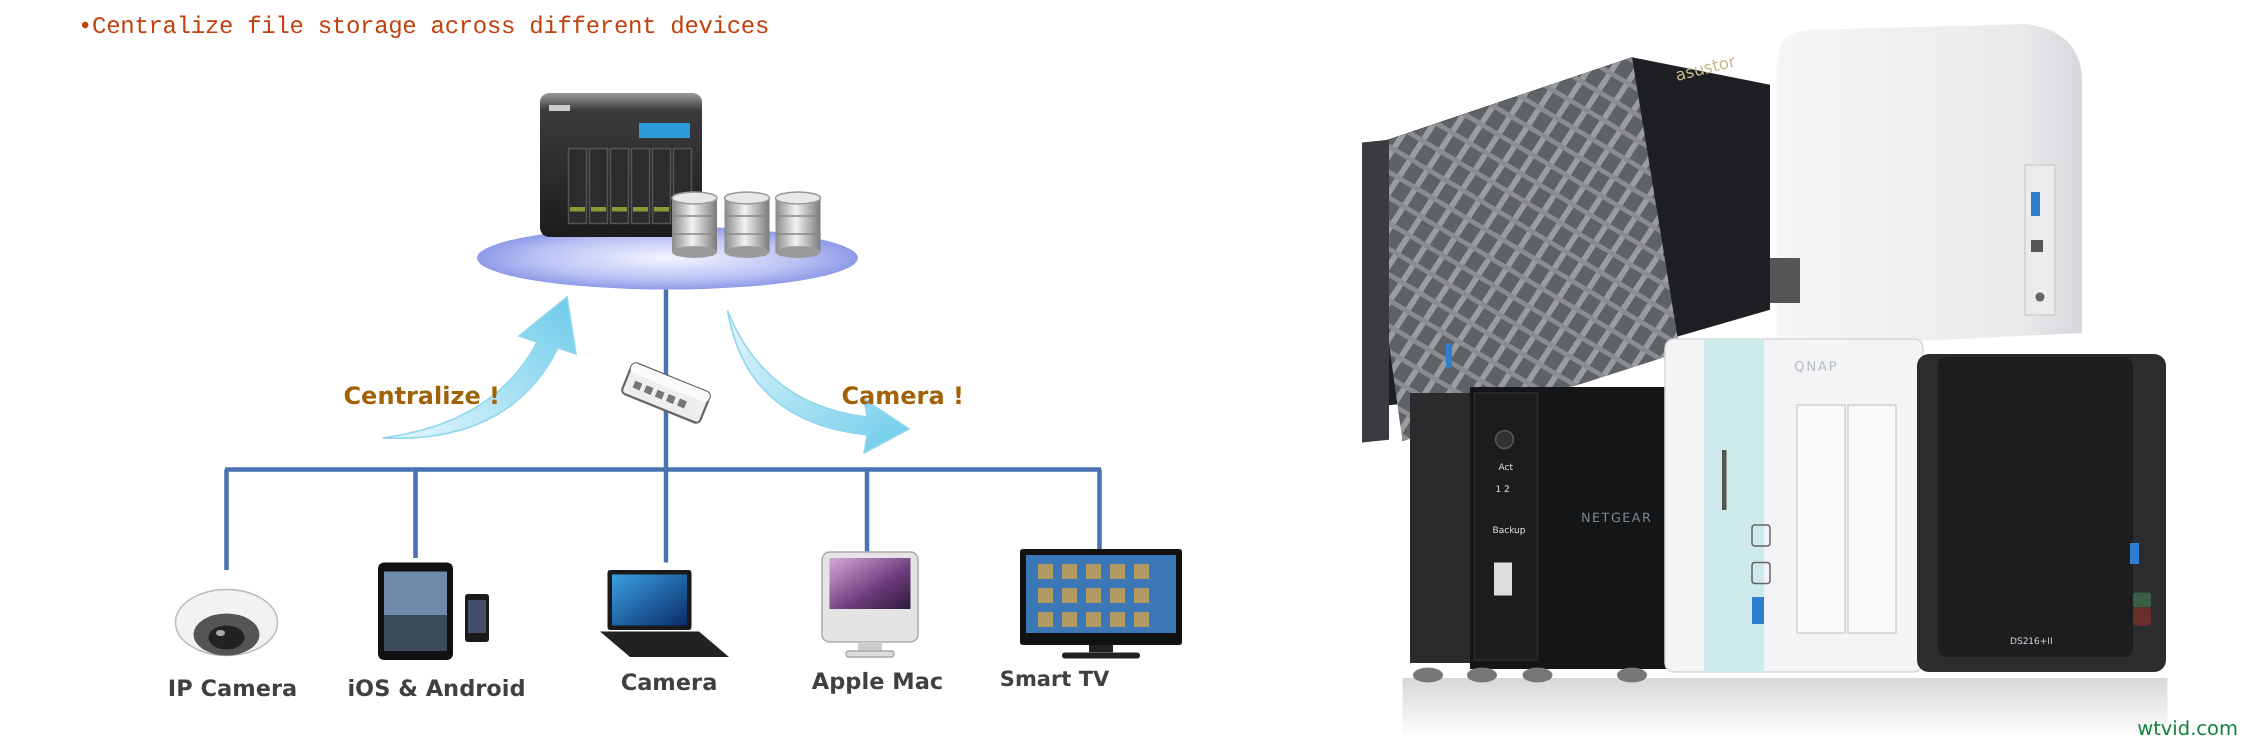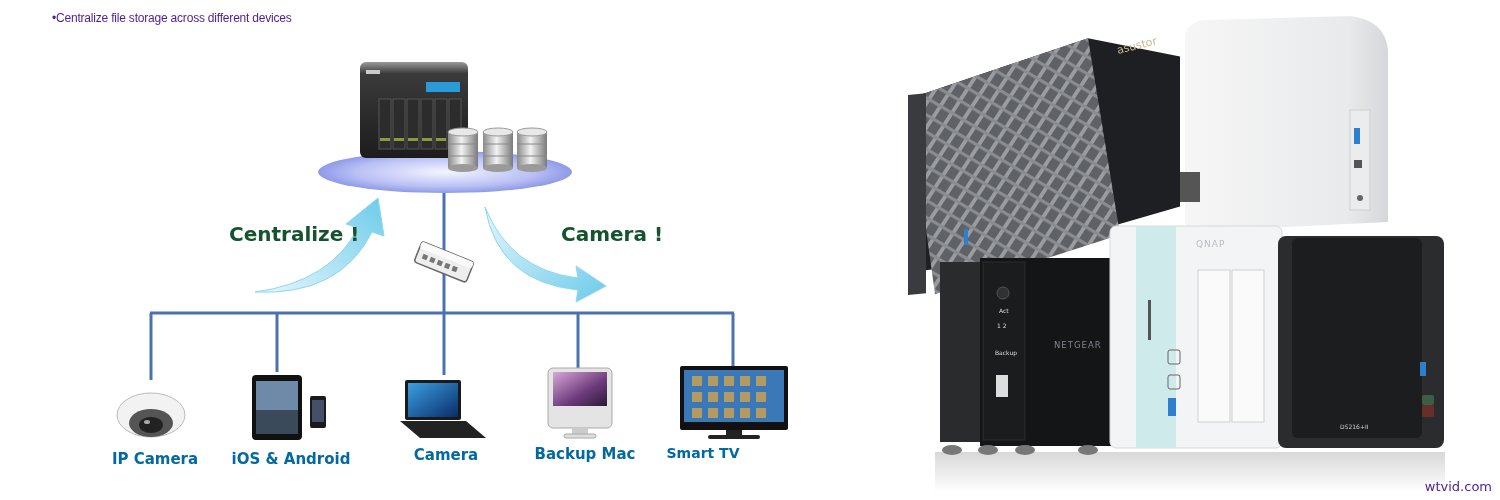--- a/index.html
+++ b/index.html
@@ -1,23 +1,23 @@
 <!DOCTYPE html>
 <html><head>
 <meta charset="utf-8">
 <style>
   html, body { margin:0; padding:0; }
   body { width:1500px; height:500px; background:#ffffff; position:relative; overflow:hidden; font-family:"DejaVu Sans", sans-serif; }
   .abs { position:absolute; }
   .bullets { left:52px; top:6px; }
   .bullet-title { font-family:"Liberation Sans", sans-serif; font-size:21px; color:#2a4fa8; line-height:26px; white-space:nowrap; }
-  .bullet-line { font-family:Liberation Sans, sans-serif; font-size:12px; color:#4c1d95; line-height:25px; white-space:nowrap; letter-spacing:-0.2px; }
-  .arrow-label { font-family:"DejaVu Sans", sans-serif; font-weight:bold; font-size:20px; color:#14532d; white-space:nowrap; }
-  .device-label { font-family:"DejaVu Sans", sans-serif; font-weight:bold; font-size:15px; color:#0369a1; white-space:nowrap; text-align:right; transform:translateX(-50%); }
-  .watermark { right:8px; bottom:6px; font-family:"DejaVu Sans", sans-serif; font-size:13px; color:#4c1d95; }
+  .bullet-line { font-family:Liberation Mono, monospace; font-size:16px; color:#c2410c; line-height:25px; white-space:nowrap; letter-spacing:-0.2px; }
+  .arrow-label { font-family:"DejaVu Sans", sans-serif; font-weight:bold; font-size:16px; color:#a16207; white-space:nowrap;margin-top:32px; }
+  .device-label { font-family:"DejaVu Sans", sans-serif; font-weight:bold; font-size:15px; color:#404040; white-space:nowrap; text-align:right; transform:translateX(-50%); }
+  .watermark { right:8px; bottom:6px; font-family:"DejaVu Sans", sans-serif; font-size:13px; color:#15803d; }
 </style>
 </head>
 <body>
 
 <div class="abs bullets">
   <div class="bullet-line">•Centralize file storage across different devices</div>
 </div>
 
 <svg class="abs" style="left:0;top:0" width="880" height="500">
   <defs>
@@ -181,21 +181,21 @@
     <rect x="708" y="435" width="52" height="4" rx="2" fill="#222"></rect>
   </g>
 </svg>
 
 <div class="abs arrow-label" style="left:229px;top:222px">Centralize !</div>
 <div class="abs arrow-label" style="left:561px;top:222px">Camera !</div>
 
 <div class="abs device-label" style="left:155px;top:450px">IP Camera</div>
 <div class="abs device-label" style="left:291px;top:450px">iOS &amp; Android</div>
 <div class="abs device-label" style="left:446px;top:446px">Camera</div>
-<div class="abs device-label" style="left:585px;top:445px">Backup Mac</div>
+<div class="abs device-label" style="left:585px;top:445px">Apple Mac</div>
 <div class="abs device-label" style="left:703px;top:445px;font-size:14px">Smart TV</div>
 
 <svg class="abs" style="left:880px;top:0" width="620" height="500">
   <defs>
     <linearGradient id="floor" x1="0" y1="0" x2="0" y2="1">
       <stop offset="0%" stop-color="#d8d8d8"></stop>
       <stop offset="100%" stop-color="#ffffff"></stop>
     </linearGradient>
     <pattern id="plaid" width="14" height="14" patternUnits="userSpaceOnUse" patternTransform="rotate(35)">
       <rect width="14" height="14" fill="#5e6166"></rect>

